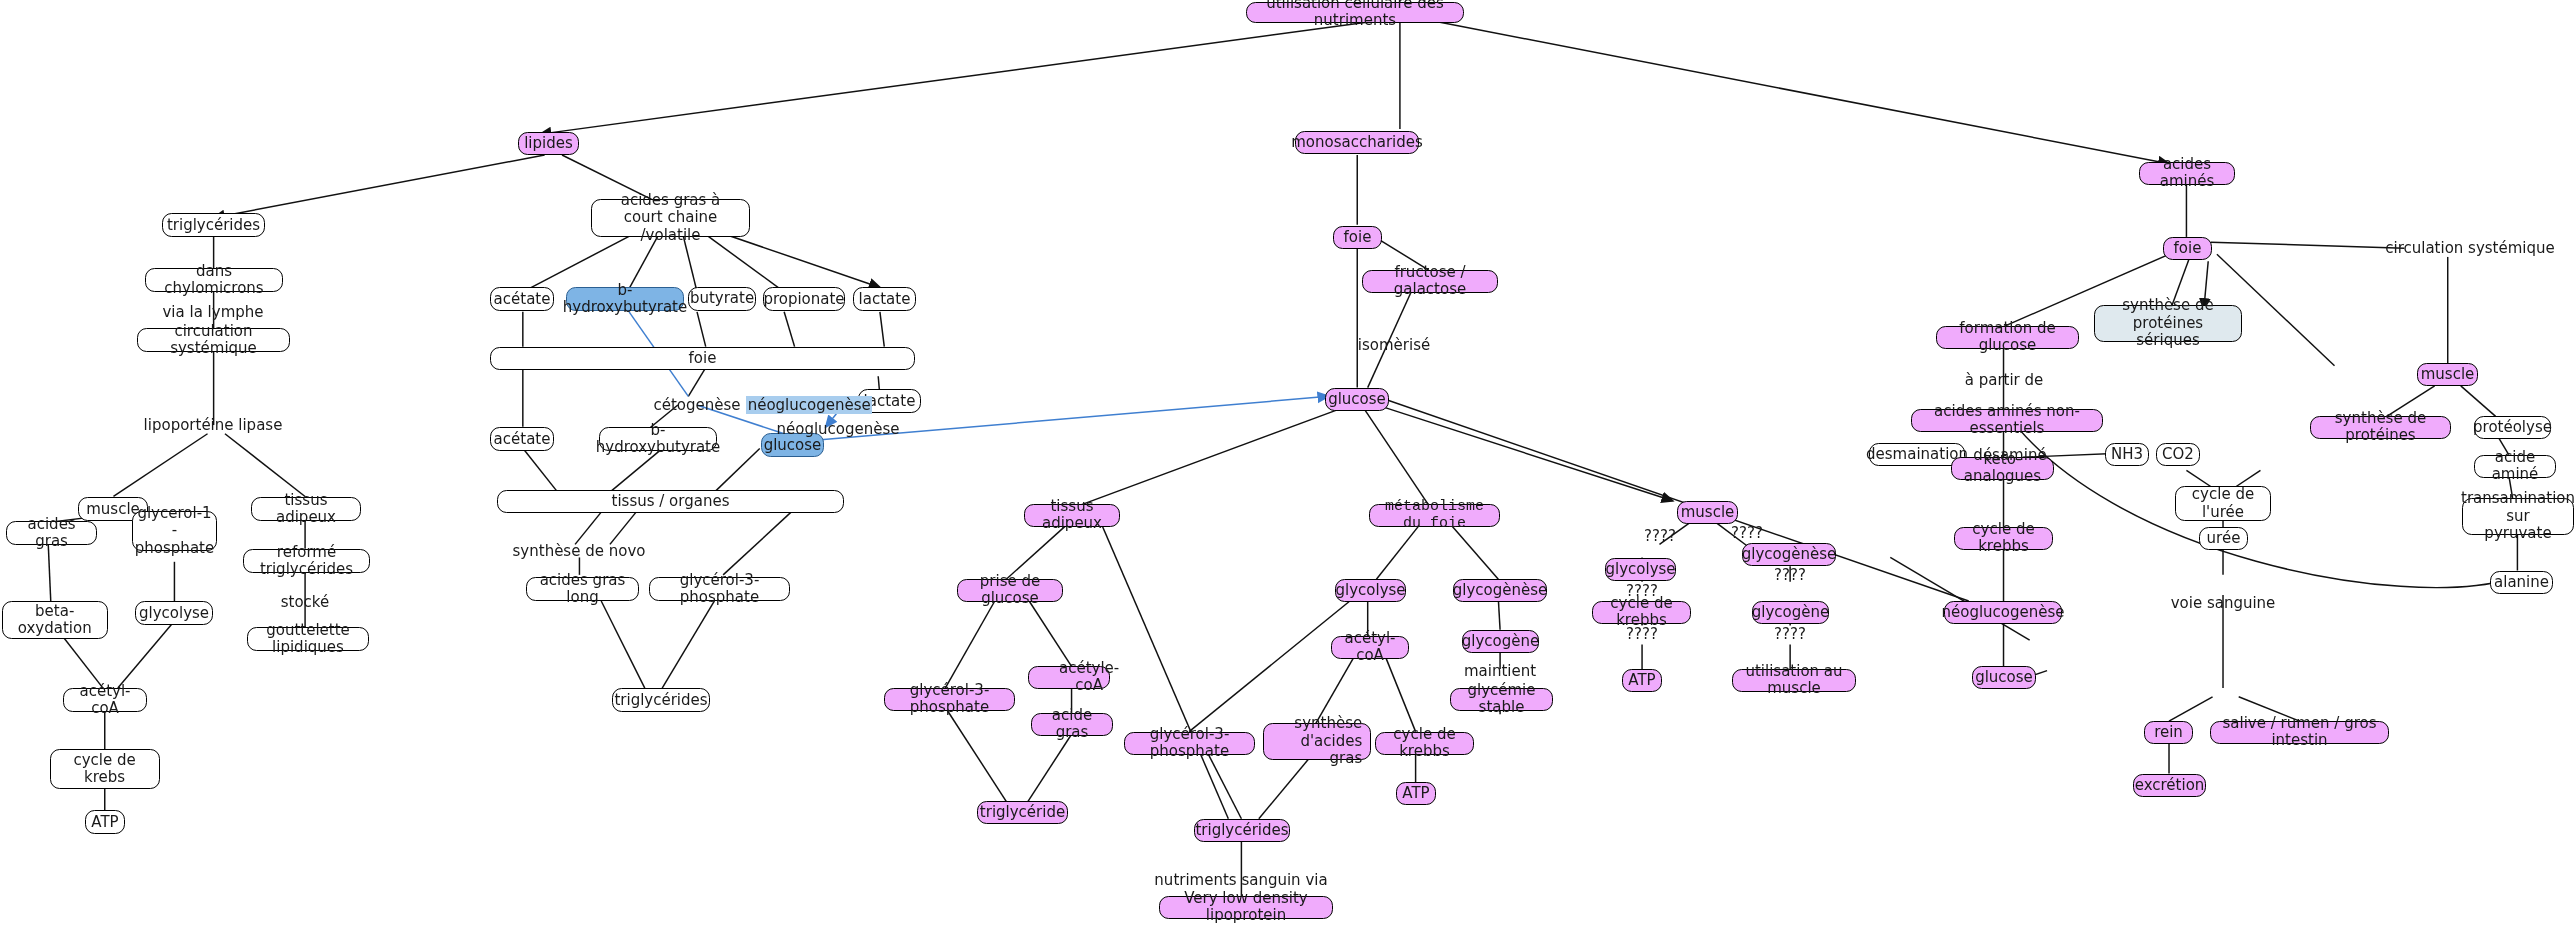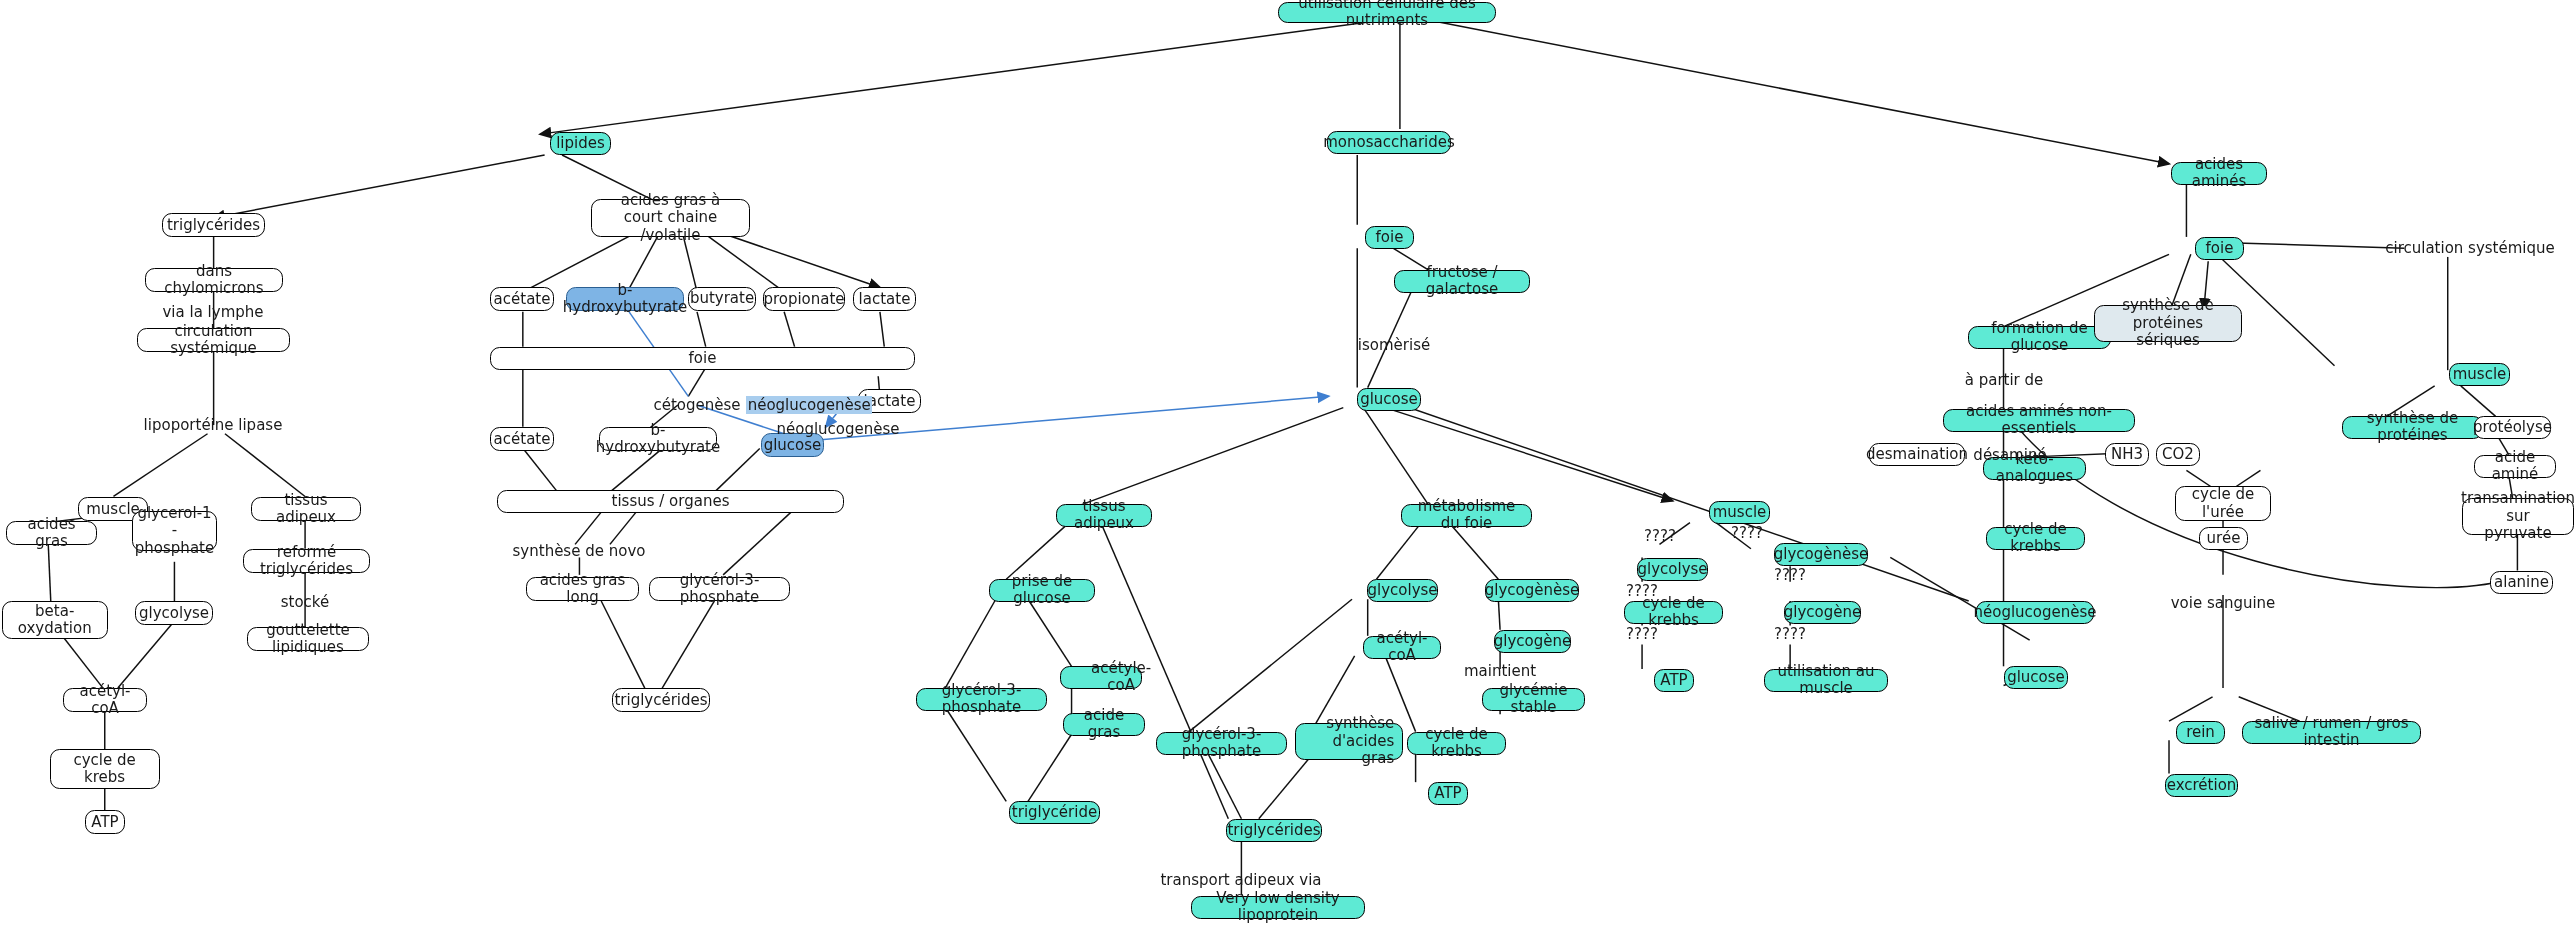--- a/index.html
+++ b/index.html
@@ -16,21 +16,21 @@
     font-size:15px;
     line-height:1.16;
     display:flex;
     align-items:center;
     justify-content:center;
     text-align:center;
     padding:2.6px 7.8px;
     white-space:pre-line;
     z-index:3;
   }
-  .node.tint{background:#5eead4;margin-left:32px;}
+  .node.tint{background:#f0abfc;}
   .node.tint2{background:#dfe9ee;}
   .node.blue{background:#7eb4e5;border-color:#2b5f92;}
   .elabel{
     position:absolute;
     font-size:15px;
     color:#1a1a1a;
     white-space:nowrap;
     z-index:4;
     background:transparent;
     padding:0 1.7px;
@@ -239,34 +239,34 @@
   <span class="elabel ctr" style="left:1394px;top:336px;">isomèrisé</span>
   <div class="node tint" style="left:1325px;top:388px;width:64px;height:22.6px;">glucose</div>
 
   <div class="node tint" style="left:1024px;top:504px;width:96px;height:22.6px;">tissus adipeux</div>
   <div class="node tint" style="left:957px;top:579px;width:106px;height:22.6px;">prise de glucose</div>
   <div class="node tint" style="left:1028px;top:666px;width:82px;height:22.6px;padding-left:48px;">acétyle-coA</div>
   <div class="node tint" style="left:884px;top:688px;width:131px;height:22.6px;">glycérol-3-phosphate</div>
   <div class="node tint" style="left:1031px;top:713px;width:82px;height:22.6px;">acide gras</div>
   <div class="node tint" style="left:977px;top:801px;width:91px;height:22.6px;">triglycéride</div>
 
-  <div class="node tint" style="left:1369px;top:504px;width:131px;height:22.6px;">métabolisme du foie</div>
+  <div class="node tint" style="left:1369px;top:504px;width:131px;height:22.6px;font-family:Liberation Mono, monospace;">métabolisme du foie</div>
   <div class="node tint" style="left:1335px;top:579px;width:71px;height:22.6px;">glycolyse</div>
   <div class="node tint" style="left:1453px;top:579px;width:94px;height:22.6px;">glycogènèse</div>
   <div class="node tint" style="left:1331px;top:636px;width:78px;height:22.6px;">acétyl-coA</div>
   <div class="node tint" style="left:1462px;top:630px;width:77px;height:22.6px;">glycogène</div>
   <span class="elabel ctr" style="left:1500px;top:662px;">maintient</span>
   <div class="node tint" style="left:1450px;top:688px;width:103px;height:22.6px;">glycémie stable</div>
   <div class="node tint" style="left:1124px;top:732px;width:131px;height:22.6px;">glycérol-3-phosphate</div>
   <div class="node tint" style="left:1263px;top:723px;width:108px;height:37px;text-align:right;">synthèse d'acides
 gras</div>
   <div class="node tint" style="left:1375px;top:732px;width:99px;height:22.6px;">cycle de krebbs</div>
   <div class="node tint" style="left:1396px;top:782px;width:40px;height:22.6px;">ATP</div>
   <div class="node tint" style="left:1194px;top:819px;width:96px;height:22.6px;">triglycérides</div>
-  <span class="elabel ctr" style="left:1241px;top:871px;">transport adipeux via</span>
+  <span class="elabel ctr" style="left:1241px;top:871px;">nutriments sanguin via</span>
   <div class="node tint" style="left:1159px;top:896px;width:174px;height:22.6px;">Very low density lipoprotein</div>
 
   <div class="node tint" style="left:1677px;top:501px;width:61px;height:22.6px;">muscle</div>
   <span class="elabel ctr" style="left:1660px;top:527px;">????</span>
   <span class="elabel ctr" style="left:1747px;top:524px;">????</span>
   <div class="node tint" style="left:1605px;top:558px;width:71px;height:22.6px;">glycolyse</div>
   <span class="elabel ctr" style="left:1642px;top:582px;">????</span>
   <div class="node tint" style="left:1592px;top:601px;width:99px;height:22.6px;">cycle de krebbs</div>
   <span class="elabel ctr" style="left:1642px;top:625px;">????</span>
   <div class="node tint" style="left:1622px;top:669px;width:40px;height:22.6px;">ATP</div>

